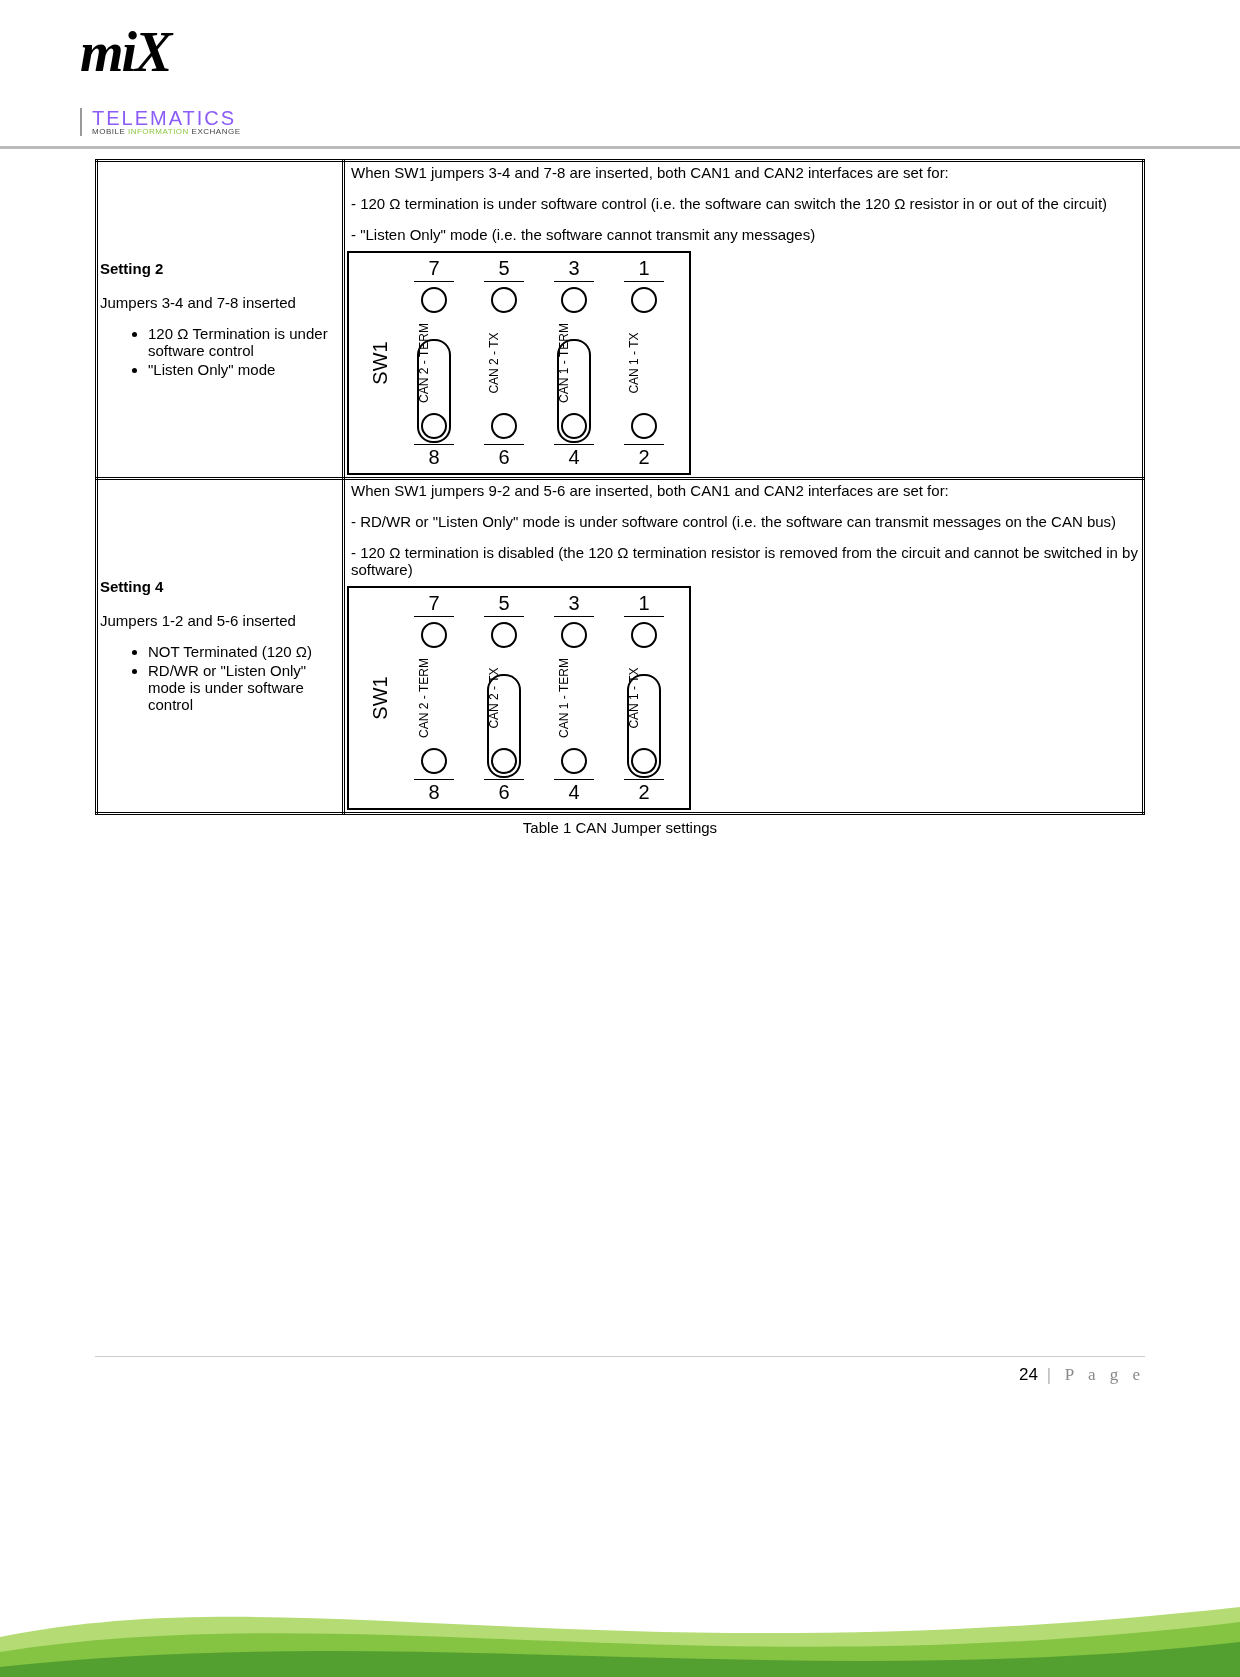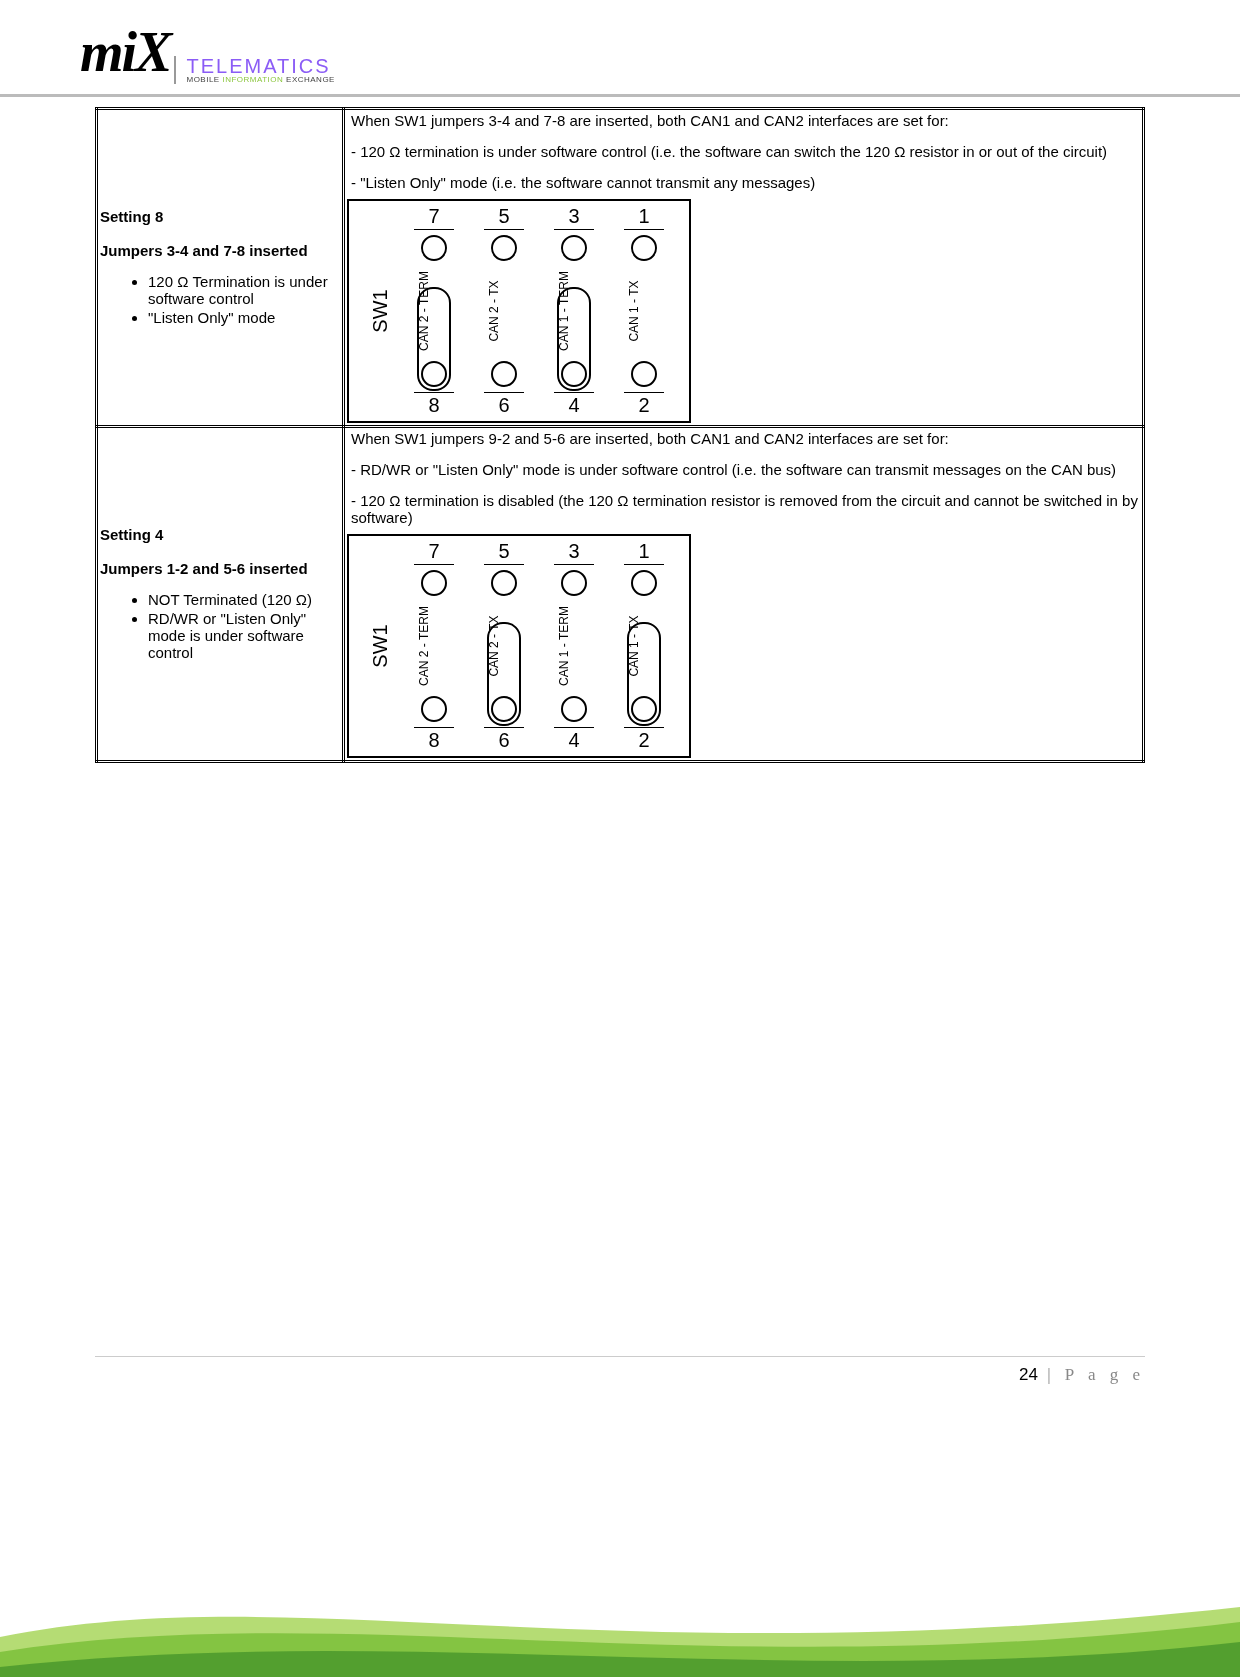--- a/index.html
+++ b/index.html
@@ -11,22 +11,23 @@
       width: 1240px;
       height: 1677px;
       position: relative;
       background: #fff;
     }
     .header {
       padding: 20px 80px 4px 80px;
     }
     .logo-row {
       display: flex;
-      align-items: flex-end;
-      gap: 4px;
+      align-items: flex-start;
+      gap: 24px;
+      flex-direction: column;
     }
     .mix-logo {
       font-family: 'Brush Script MT', cursive;
       font-size: 56px;
       font-style: italic;
       font-weight: bold;
       letter-spacing: -2px;
     }
     .telematics-block {
       border-left: 2px solid #999;
@@ -60,21 +61,21 @@
       width: 100%;
       border: 3px double #000;
     }
     table.outer td {
       border: 3px double #000;
       padding: 2px 2px;
       vertical-align: middle;
     }
     td.left-col { width: 240px; }
     .setting-title { font-weight: bold; }
-    .setting-sub { font-weight: bold; }
+    .setting-sub { font-weight: normal; }
     ul.bullets {
       margin: 14px 0 0 0;
       padding-left: 48px;
     }
     ul.bullets li { margin-bottom: 2px; }
     .desc p { margin: 0 0 14px 4px; }
     .desc p.last { margin-bottom: 8px; }
     .caption {
       text-align: center;
       margin-top: 4px;
@@ -204,21 +205,21 @@
   </div>
 </div>
 <div class="header-rule"></div>
 
 <div class="content">
   <table class="outer">
 
     <tbody>
         <tr>
       <td class="left-col">
-        <div class="setting-title">Setting 8</div>
+        <div class="setting-title">Setting 2</div>
         <br>
         <div class="setting-sub">Jumpers 3-4 and 7-8 inserted</div>
         <ul class="bullets">
           <li>120 Ω Termination is under software control</li>
           <li>"Listen Only" mode</li>
         </ul>
       </td>
       <td>
         <div class="desc">
           <p>When SW1 jumpers 3-4 and 7-8 are inserted, both CAN1 and CAN2 interfaces are set for:</p>
@@ -325,20 +326,21 @@
             <div class="canlabel">CAN 1 - TX</div>
             <div class="circ bot"></div>
             <div class="botrule"></div>
             <div class="botnum">2</div>
           </div>
         </div>
       </td>
     </tr>
   </tbody>
     </table>
+  <div class="caption">Table 1 CAN Jumper settings</div>
 </div>
 
 <div class="footer-rule"></div>
 <div class="page-num">
   <span>24</span><span class="p"> | P a g e</span>
 </div>
 <div class="footer-wave">
   <svg width="1240" height="110" viewBox="0 0 1240 110">
     <path d="M0,70 C300,10 600,110 1240,40 L1240,110 L0,110 Z" fill="#a8d65c" opacity="0.85"></path>
     <path d="M0,85 C350,30 700,120 1240,55 L1240,110 L0,110 Z" fill="#7bbf3a" opacity="0.85"></path>

